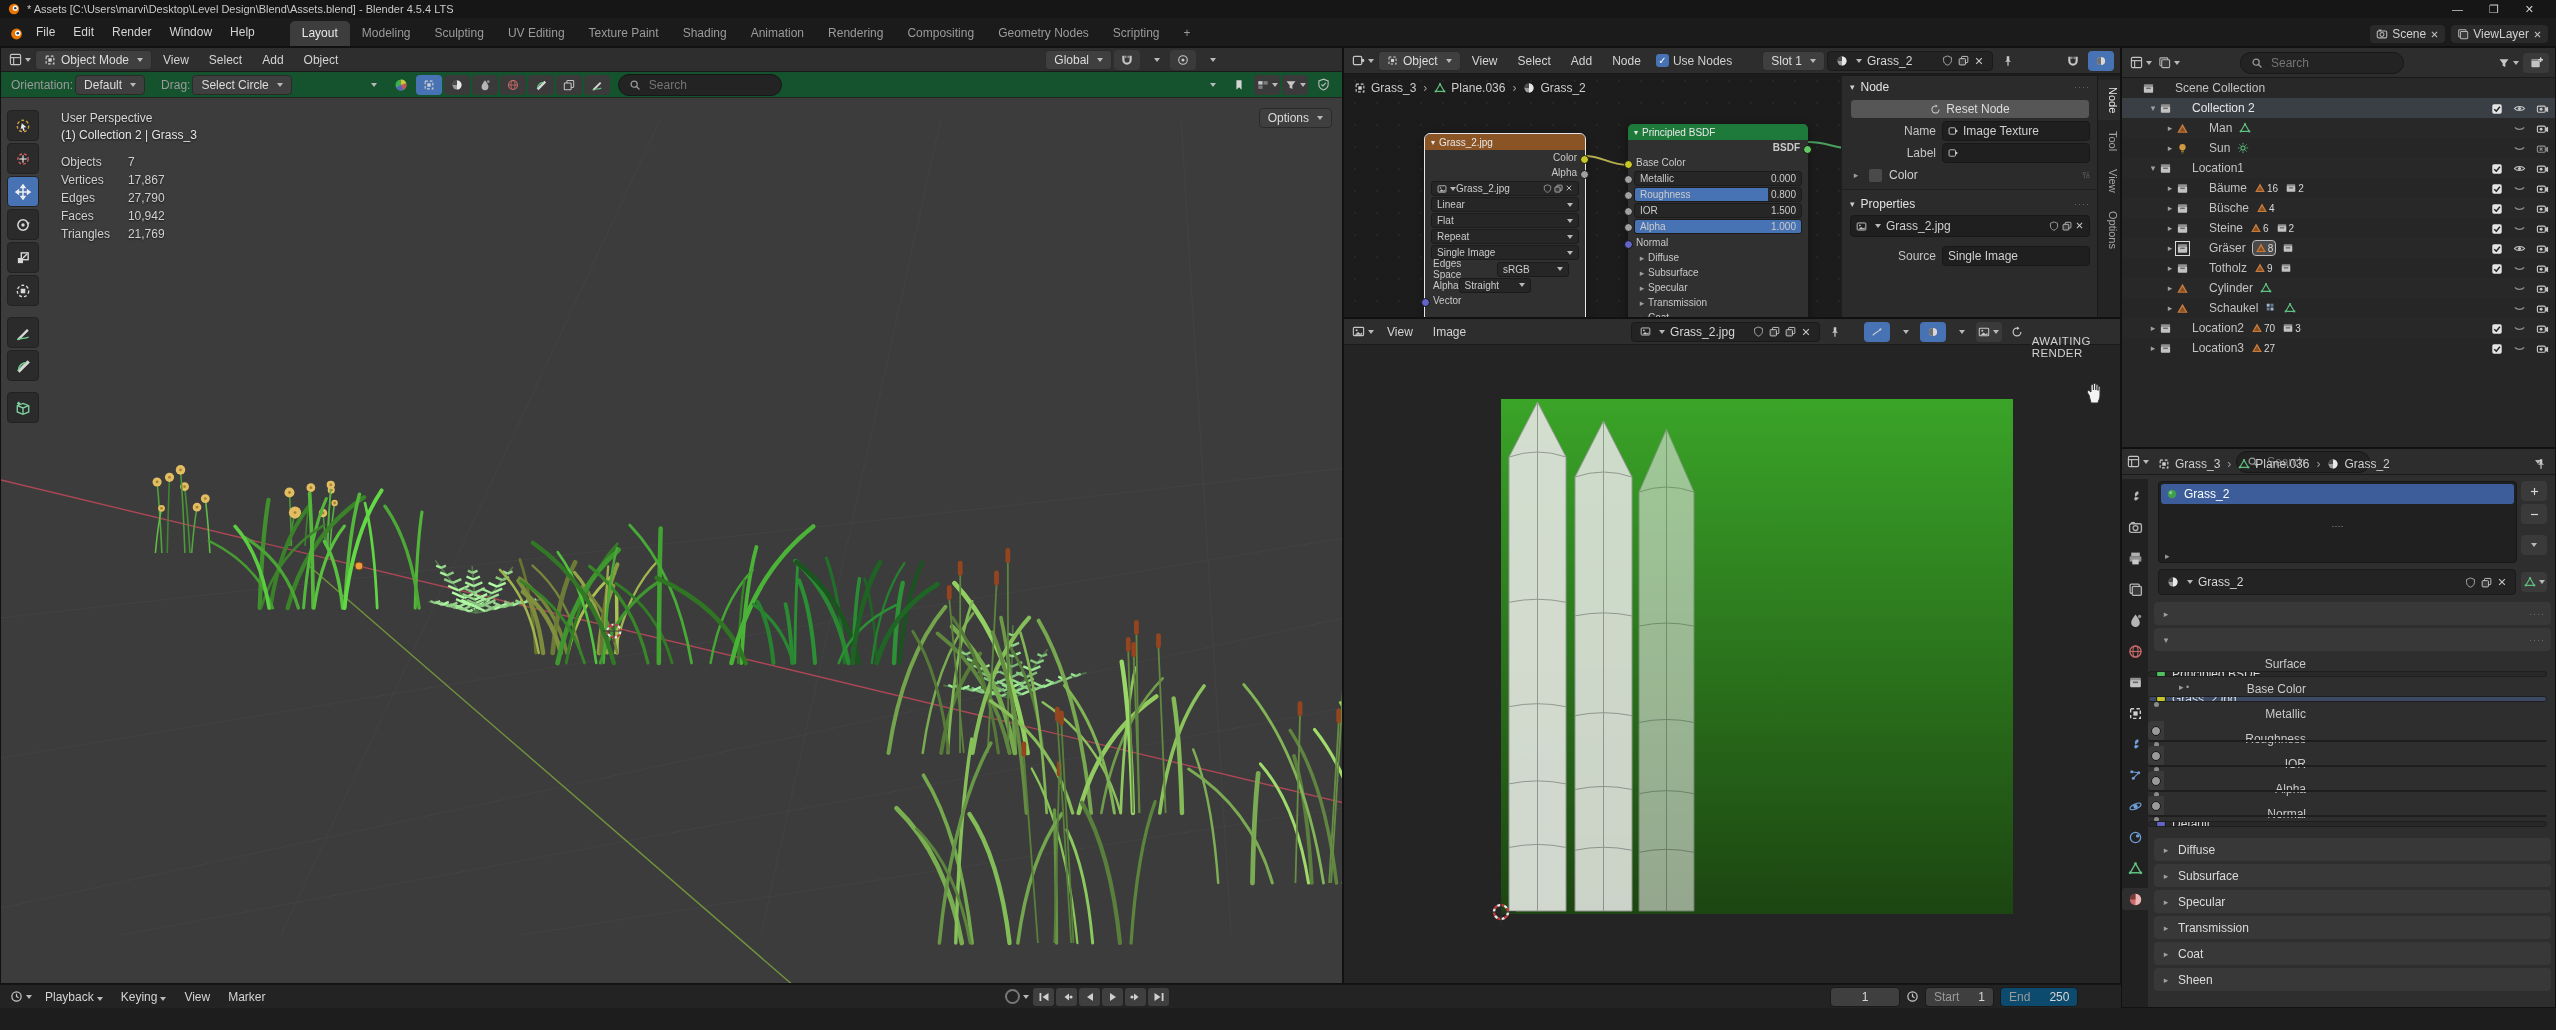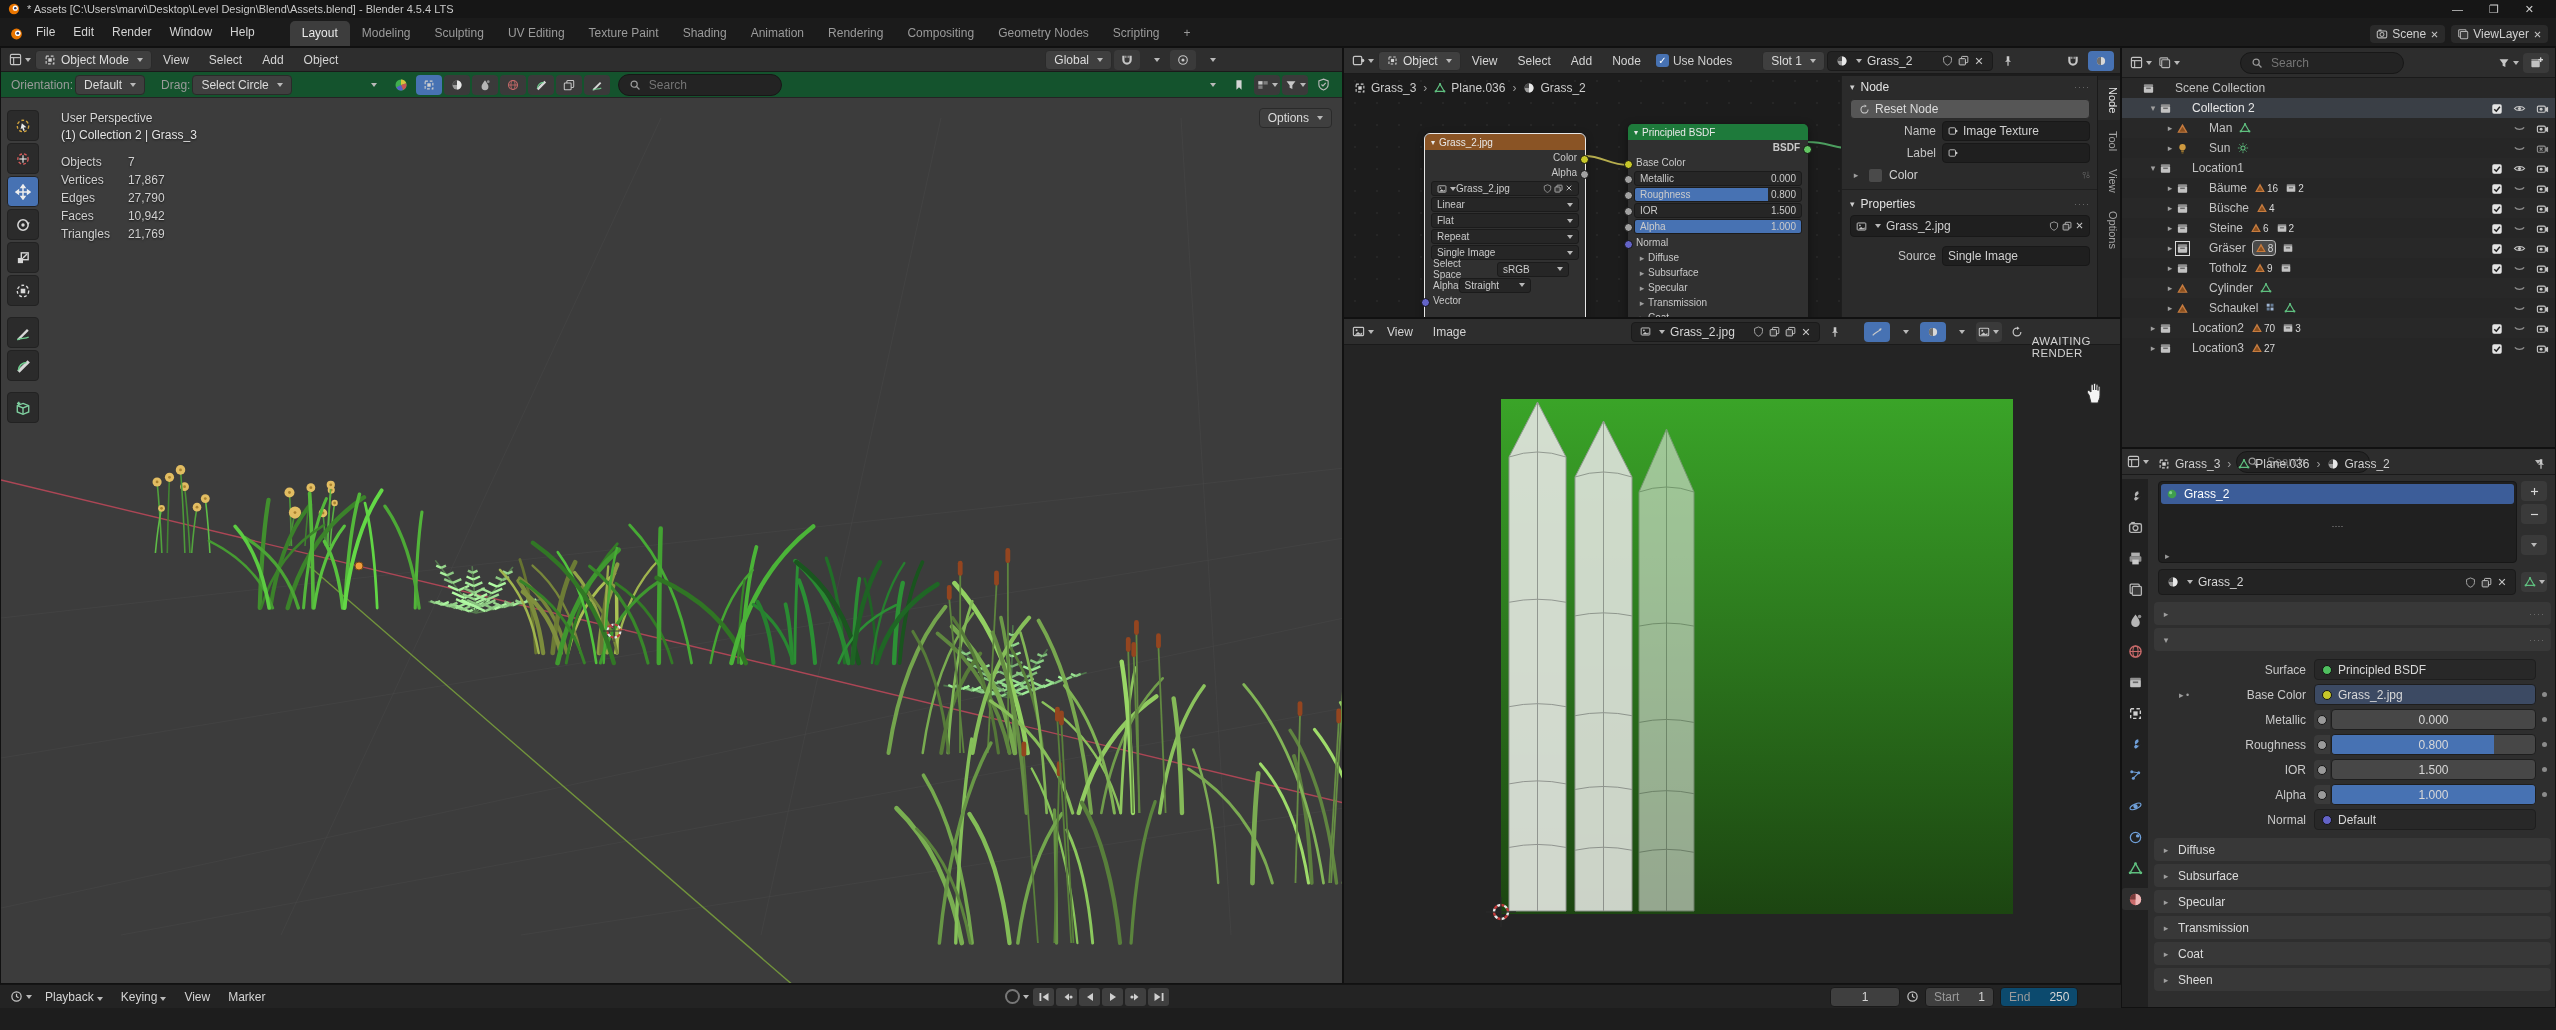--- a/index.html
+++ b/index.html
@@ -108,21 +108,21 @@
 
   
   #props{left:2121px;top:448px;width:435px;height:560px;background:#2e2e2e;border:1px solid #111;overflow:hidden;}
   #prop-tabs{position:absolute;left:0;top:30px;width:26px;height:530px;background:#212121;display:flex;
         flex-direction:column;align-items:center;padding-top:6px;gap:9px;box-sizing:border-box;}
   .ptab{width:26px;height:22px;display:flex;align-items:center;justify-content:center;border-radius:3px 0 0 3px;}
   .ptab.active{background:#2e2e2e;}
   #prop-main{position:absolute;left:26px;top:0;width:409px;height:560px;}
   .panel-hdr{display:flex;align-items:center;gap:6px;height:23px;background:#383838;border-radius:4px;
         margin:3px 6px;padding:0 6px;color:#dcdcdc;}
-  .prop-row{display:flex;align-items:center;height:25px;padding:0 10px 0 0;}
+  .prop-row{display:flex;height:25px;padding:0 10px 0 0;flex-direction:column;}
   .prop-label{width:158px;text-align:right;color:#c9c9c9;flex:0 0 auto;padding-right:8px;}
   .prop-field{flex:1;display:flex;align-items:center;gap:6px;background:#282828;border-radius:4px;height:19px;
         padding:0 7px;border:1px solid #1e1e1e;color:#d8d8d8;position:relative;overflow:hidden;}
   .prop-field.slider{background:#474747;justify-content:center;}
   .prop-field .fillbar{position:absolute;left:0;top:0;bottom:0;background:#4772b3;}
   .prop-field span{position:relative;z-index:1;}
   .dot{width:8px;height:8px;border-radius:50%;border:1px solid #141414;display:inline-block;flex:0 0 auto;}
   .deco-dot{width:5px;height:5px;border-radius:50%;background:#8b8b8b;margin-left:6px;flex:0 0 auto;}
   .sock-pre{width:16px;height:19px;background:#3a3a3a;border-radius:4px 0 0 4px;display:flex;align-items:center;
         justify-content:center;margin-right:1px;flex:0 0 auto;}
@@ -958,21 +958,21 @@
         </div>
         <div class="nfield">
           <span>Repeat</span>
           <span class="chev" style="margin-left:auto"></span>
         </div>
         <div class="nfield">
           <span>Single Image</span>
           <span class="chev" style="margin-left:auto"></span>
         </div>
         <div class="nrow" style="height:16px">
-          <span>Select Space</span>
+          <span>Edges Space</span>
           <span class="nfield r" style="margin:8px;min-width:60px">sRGB<span class="chev" style="margin-left:auto"></span></span>
         </div>
         <div class="nrow" style="height:16px">
           <span>Alpha</span>
           <span class="nfield r" style="margin:0;min-width:60px">Straight<span class="chev" style="margin-left:auto"></span></span>
         </div>
         <div class="nrow">
           <span class="socket sock-l" style="background:#6363c7"></span>
           <span>Vector</span>
         </div>
@@ -1047,21 +1047,21 @@
           <span>Coat</span>
         </div>
       </div>
     <div id="npanel">
         <div class="np-row">
           <span style="font-size:9px">▾</span>
           <b style="font-weight:normal;color:#e2e2e2">Node</b>
           <span class="grip">····</span>
         </div>
         <div class="np-row">
-          <span class="wbtn" style="flex:1;justify-content:flex-start;background:#565656">
+          <span class="wbtn" style="flex:1;justify-content:center;background:#565656">
             <svg class="ic" width="11" height="11" viewBox="0 0 14 14">
               <path d="M11.5,7 A4.5,4.5 0 1 1 7,2.5" fill="none" stroke="#c6c6c6" stroke-width="1.4"></path>
               <path d="M7,0.5 L10,2.5 L7,4.6 Z" fill="#c6c6c6"></path>
             </svg>
             <span>Reset Node</span>
           </span>
         </div>
         <div class="np-row">
           <span class="np-label">Name</span>
           <span class="np-field">

